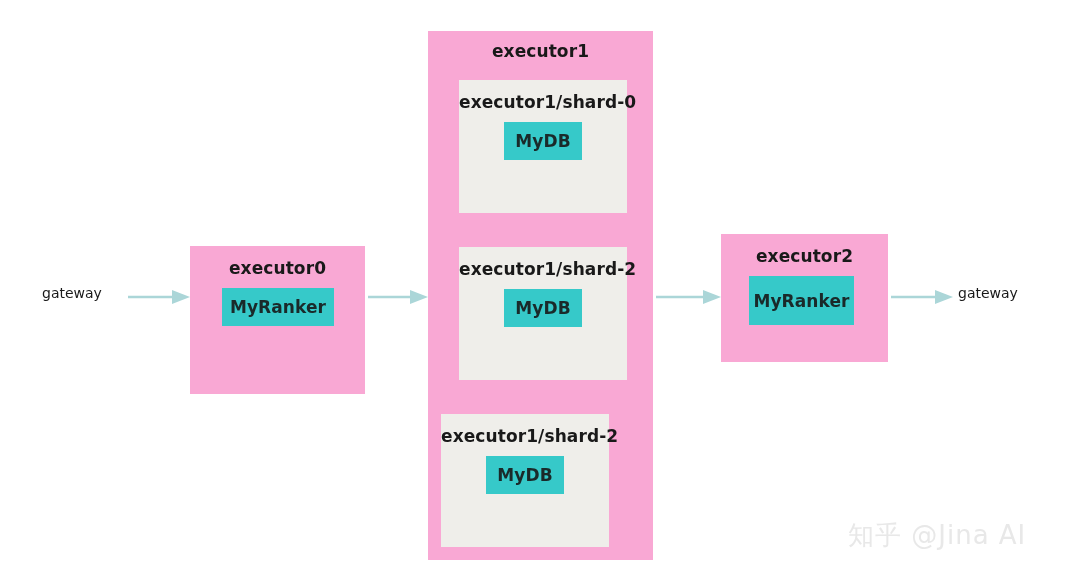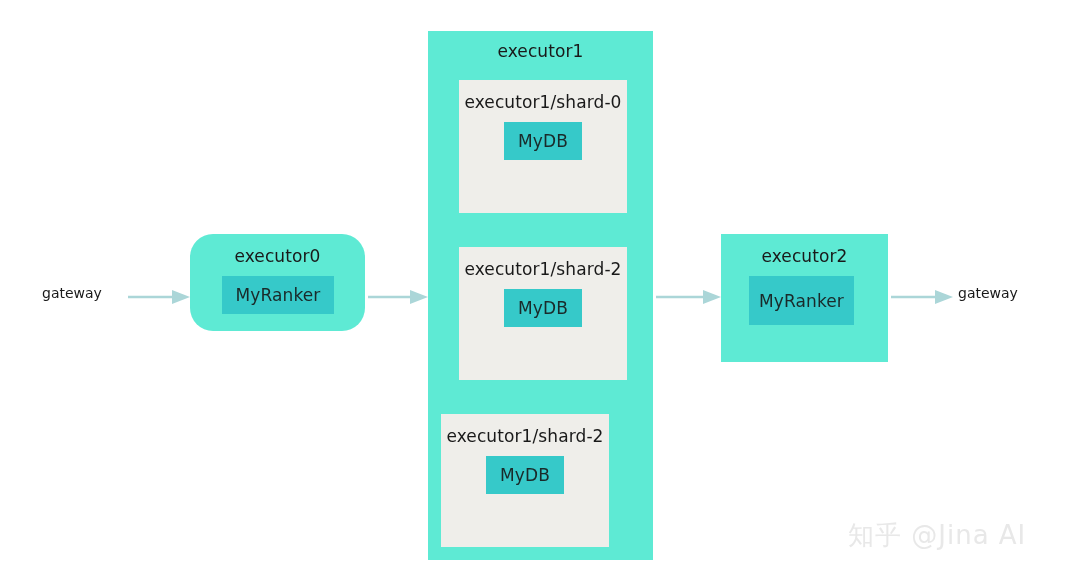--- a/index.html
+++ b/index.html
@@ -14,22 +14,23 @@
     position: relative;
     width: 1080px;
     height: 585px;
     background: #ffffff;
     overflow: hidden;
   }
 
   
   .exec-box {
     position: absolute;
-    background: #5eead4;
+    background: #f9a8d4;
     box-sizing: border-box;
+    font-weight: bold;
   }
   .shard-box {
     position: absolute;
     background: #efeeea;
     box-sizing: border-box;
   }
   .box-title {
     position: absolute;
     left: 0;
     width: 100%;
@@ -94,21 +95,21 @@
 
   <div class="endpoint" style="left:42px; top:285px;">gateway</div>
 
   <div class="arrow" style="left:128px; top:288px; width:62px;">
     <svg width="62" height="18" viewBox="0 0 62 18">
       <line x1="0" y1="9" x2="48" y2="9" stroke="#abd6d8" stroke-width="2.4"></line>
       <polygon points="44,2 62,9 44,16" fill="#abd6d8"></polygon>
     </svg>
   </div>
 
-  <div class="exec-box" style="left:190px; top:234px; width:175px; height:97px;border-radius:23px;">
+  <div class="exec-box" style="left:190px; top:246px; width:175px; height:148px;">
     <div class="box-title" style="top:12px;">executor0</div>
     <div class="chip" style="left:32px; top:42px; width:112px; height:38px;">MyRanker</div>
   </div>
 
   <div class="arrow" style="left:368px; top:288px; width:60px;">
     <svg width="60" height="18" viewBox="0 0 60 18">
       <line x1="0" y1="9" x2="46" y2="9" stroke="#abd6d8" stroke-width="2.4"></line>
       <polygon points="42,2 60,9 42,16" fill="#abd6d8"></polygon>
     </svg>
   </div>

